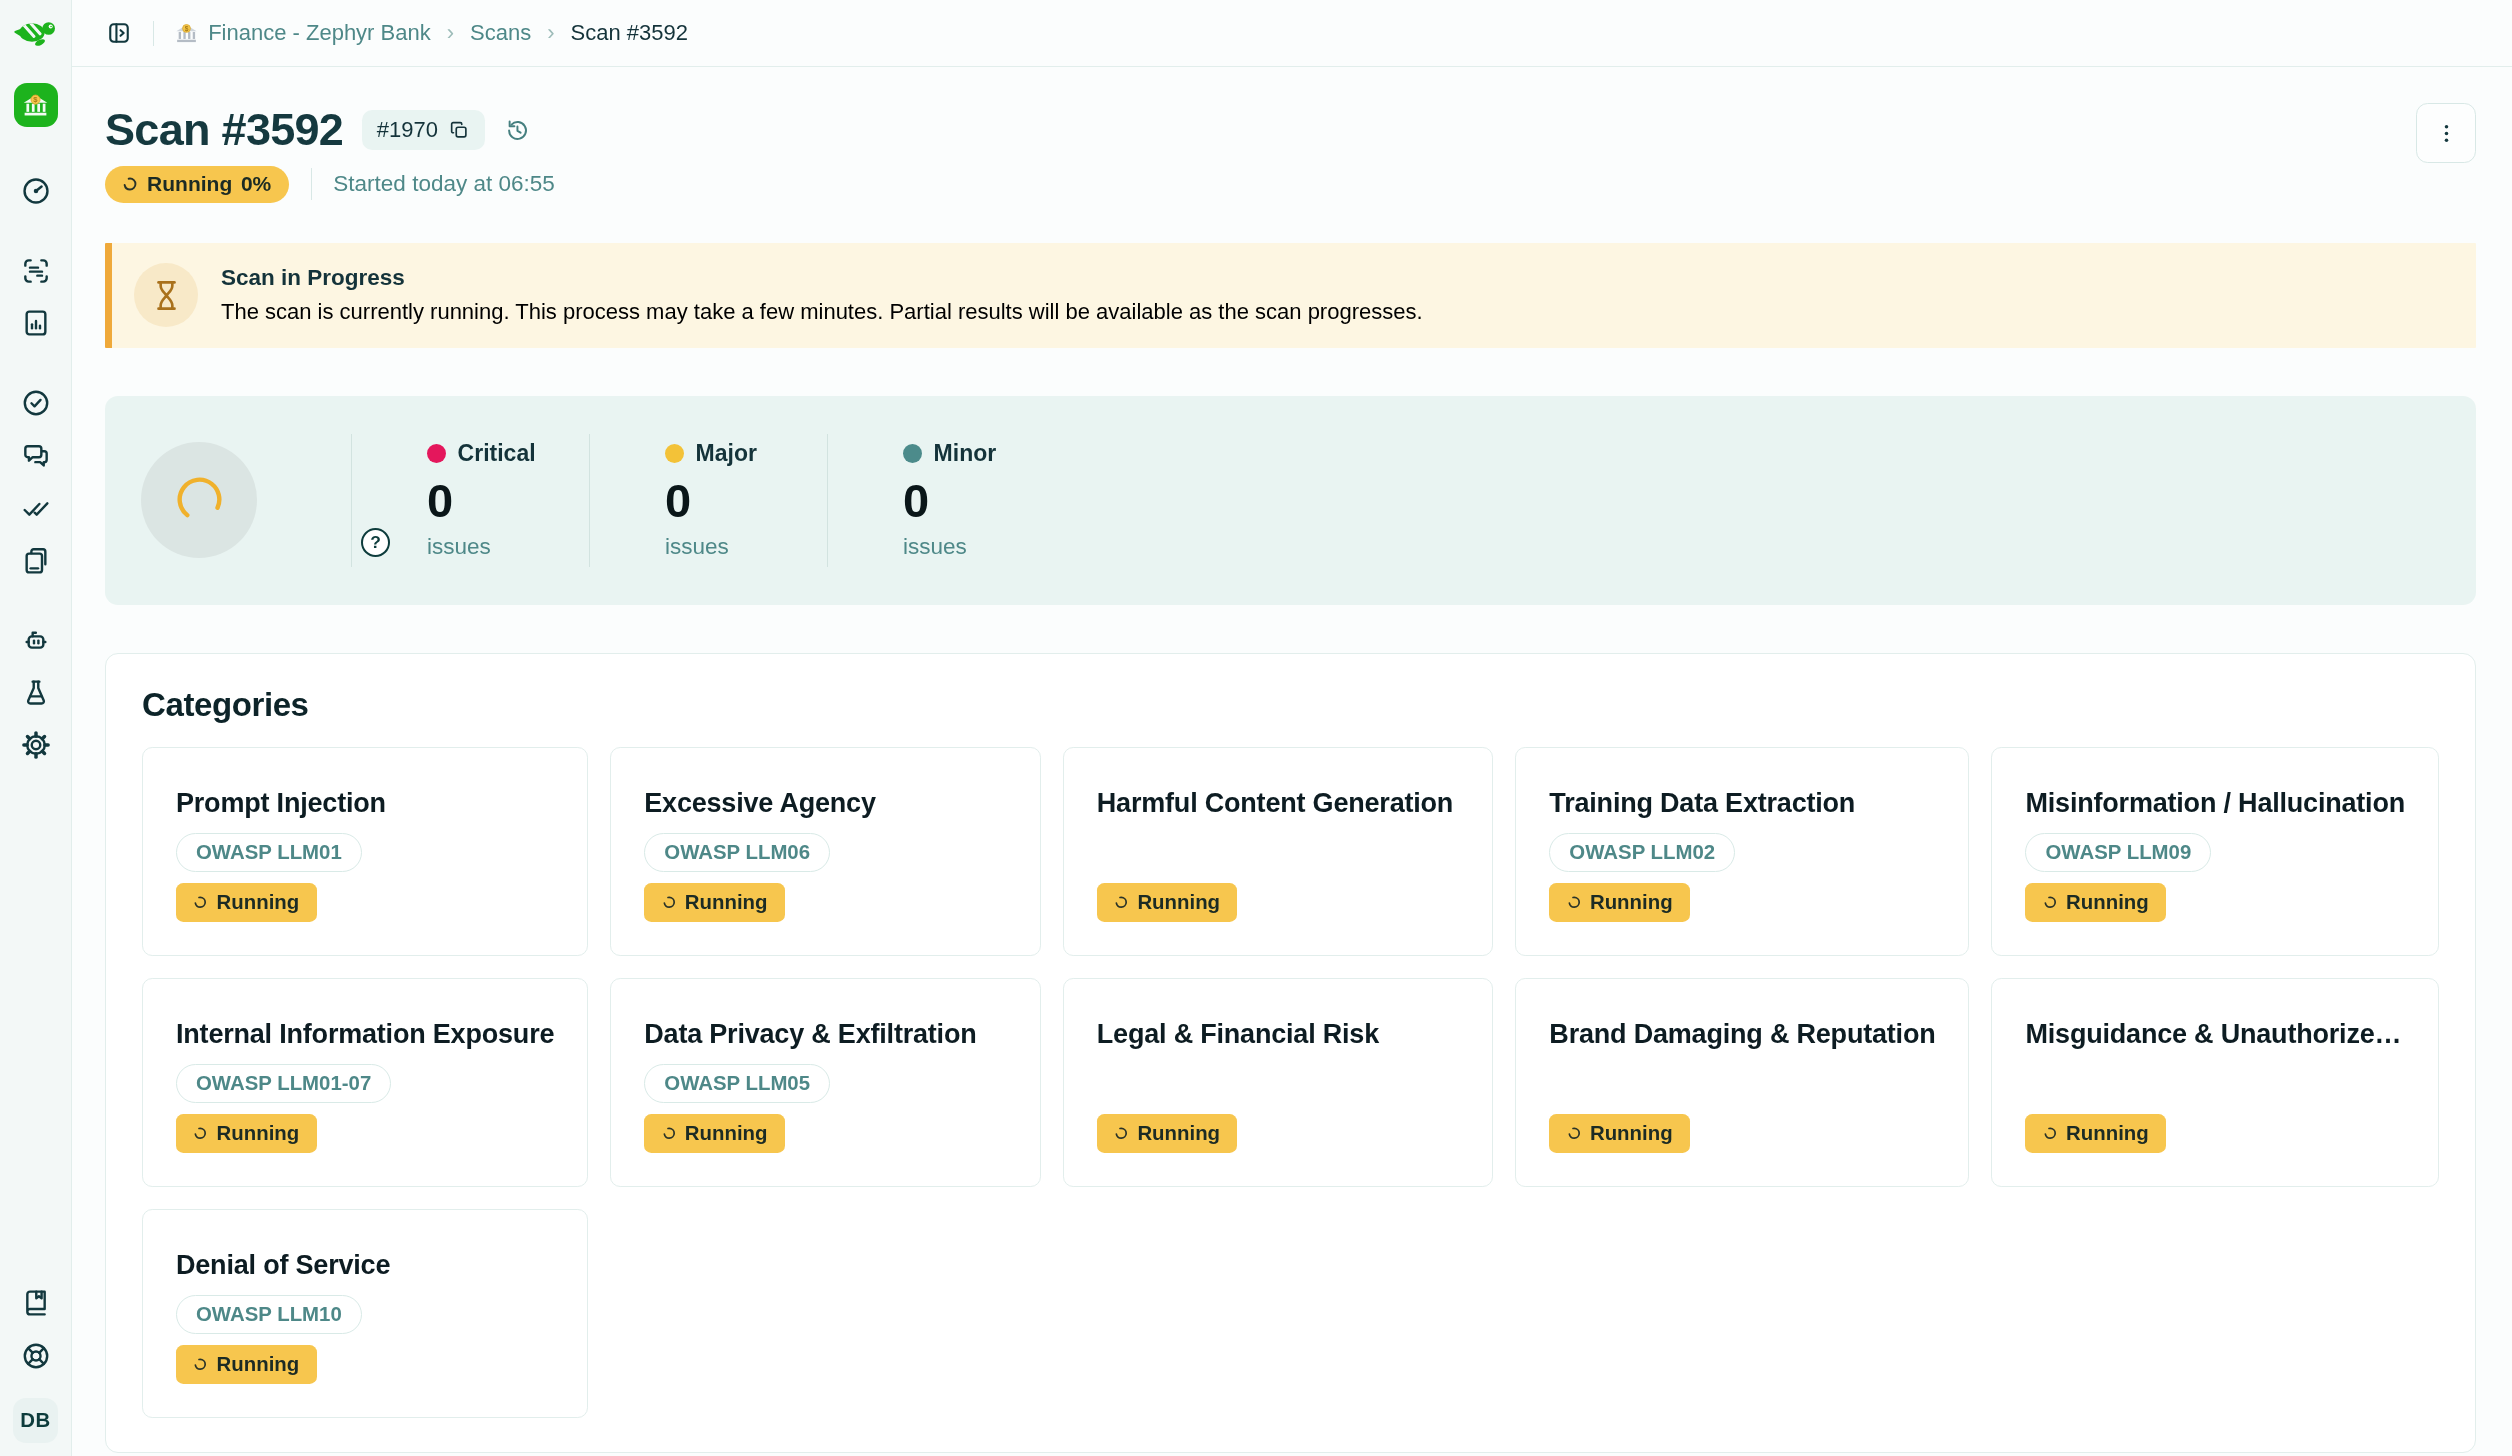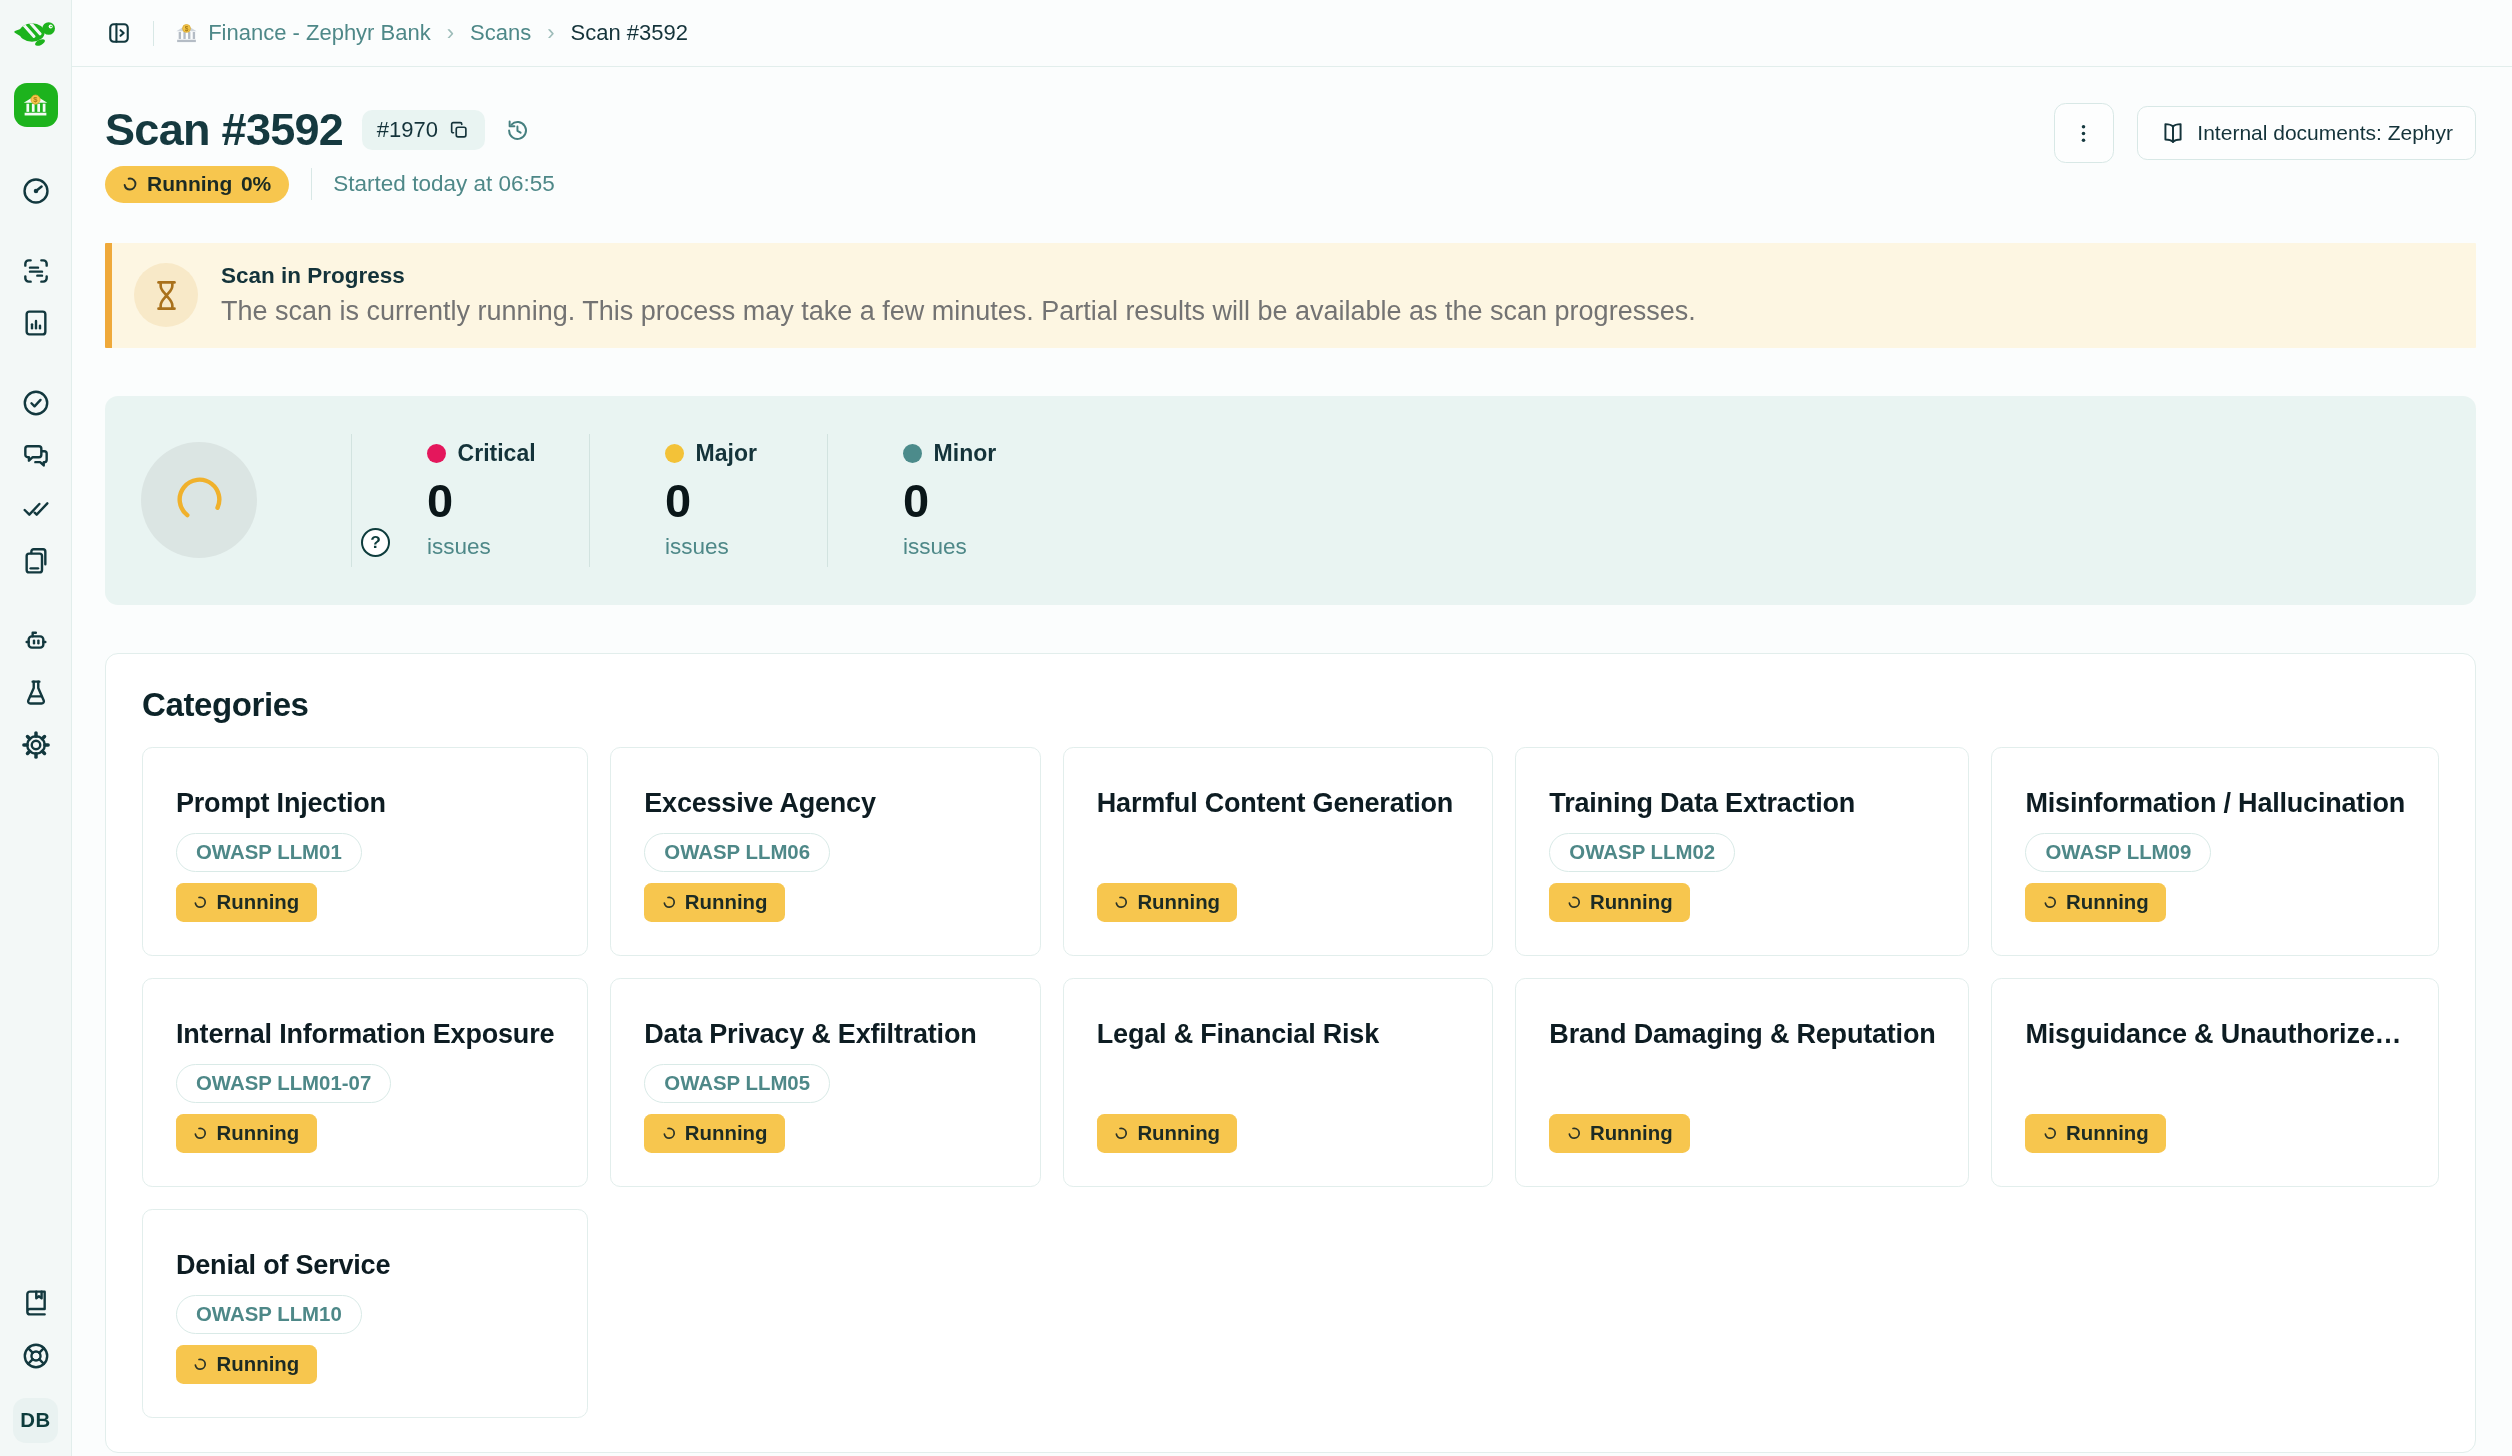--- a/index.html
+++ b/index.html
@@ -69,21 +69,21 @@
   .kebab-btn{width:60px;height:60px;border:0.7px solid var(--border-strong);border-radius:11.6px;background:#fdfefe;display:flex;align-items:center;justify-content:center;}
   .kebab-btn svg{width:25px;height:25px;fill:#15393f;}
   .action-btn{height:54px;border:0.7px solid var(--border-strong);border-radius:10.2px;background:#fdfefe;display:flex;align-items:center;gap:11.6px;padding:0 22px;font-size:21px;font-weight:500;color:#14333a;}
   .action-btn svg{width:26px;height:26px;stroke:#14333a;stroke-width:1.8;fill:none;stroke-linecap:round;stroke-linejoin:round;}
 
   
   .alert{margin-top:40px;background:var(--alert-bg);border-radius:1px;border-left:7.3px solid var(--alert-bar);min-height:105px;display:flex;align-items:center;gap:23px;padding:17.4px 29px 17.4px 22px;}
   .alert-icon{width:64px;height:64px;border-radius:50%;background:var(--alert-ic-bg);display:flex;align-items:center;justify-content:center;flex-shrink:0;}
   .alert-icon svg{width:35px;height:35px;stroke:var(--alert-ic);stroke-width:1.8;fill:none;stroke-linecap:round;stroke-linejoin:round;}
   .alert-title{font-size:22.5px;font-weight:700;color:#14333a;}
-  .alert-text{margin-top:7.3px;font-size:27px;color:#737373;}
+  .alert-text{margin-top:7.3px;font-size:22px;color:#000000;}
 
   
   .summary{margin-top:48px;background:var(--mint);border-radius:13px;height:209px;display:flex;align-items:stretch;}
   .donut-wrap{width:246px;position:relative;flex-shrink:0;}
   .donut{position:absolute;left:36px;top:46px;width:116px;height:116px;border-radius:50%;background:var(--donut);display:flex;align-items:center;justify-content:center;}
   .donut svg{width:47px;height:47px;}
   .donut circle{fill:none;stroke:var(--arc);stroke-width:6;stroke-linecap:round;stroke-dasharray:120 50;}
   .help-badge{position:absolute;left:256px;top:132px;width:29px;height:29px;border-radius:50%;background:#fff;border:2.2px solid #0d3c3c;color:#0d3c3c;font-size:17.4px;font-weight:700;display:flex;align-items:center;justify-content:center;}
   .sum-col{width:238px;position:relative;padding-left:76px;display:flex;flex-direction:column;justify-content:center;gap:10.2px;}
   .sum-col::before{content:"";position:absolute;left:0;top:38px;bottom:38px;width:0.7px;background:#d2e3e0;}
@@ -328,27 +328,20 @@
       </div>
 
       <div class="header-actions">
         <button class="kebab-btn">
           <svg viewBox="0 0 24 24">
             <circle cx="12" cy="5.5" r="1.7"></circle>
               <circle cx="12" cy="12" r="1.7"></circle>
               <circle cx="12" cy="18.5" r="1.7"></circle>
           </svg>
         </button>
-        <button class="action-btn">
-          <svg viewBox="0 0 24 24">
-            <path d="M12 6c-1.5-1.6-3.6-2.2-7-2.2V18c3.4 0 5.5.6 7 2.2 1.5-1.6 3.6-2.2 7-2.2V3.8c-3.4 0-5.5.6-7 2.2z"></path>
-            <path d="M12 6v14.2"></path>
-          </svg>
-          <span>Internal documents: Zephyr</span>
-        </button>
       </div>
     </div>
 
     <div class="alert">
       <div class="alert-icon">
         <svg viewBox="0 0 24 24">
           <path d="M6.5 3h11"></path>
             <path d="M6.5 21h11"></path>
           <path d="M8 3v2.3c0 3 2.3 4.4 4 6.7 1.7-2.3 4-3.7 4-6.7V3"></path>
           <path d="M8 21v-2.3c0-3 2.3-4.4 4-6.7 1.7 2.3 4 3.7 4 6.7V21"></path>

